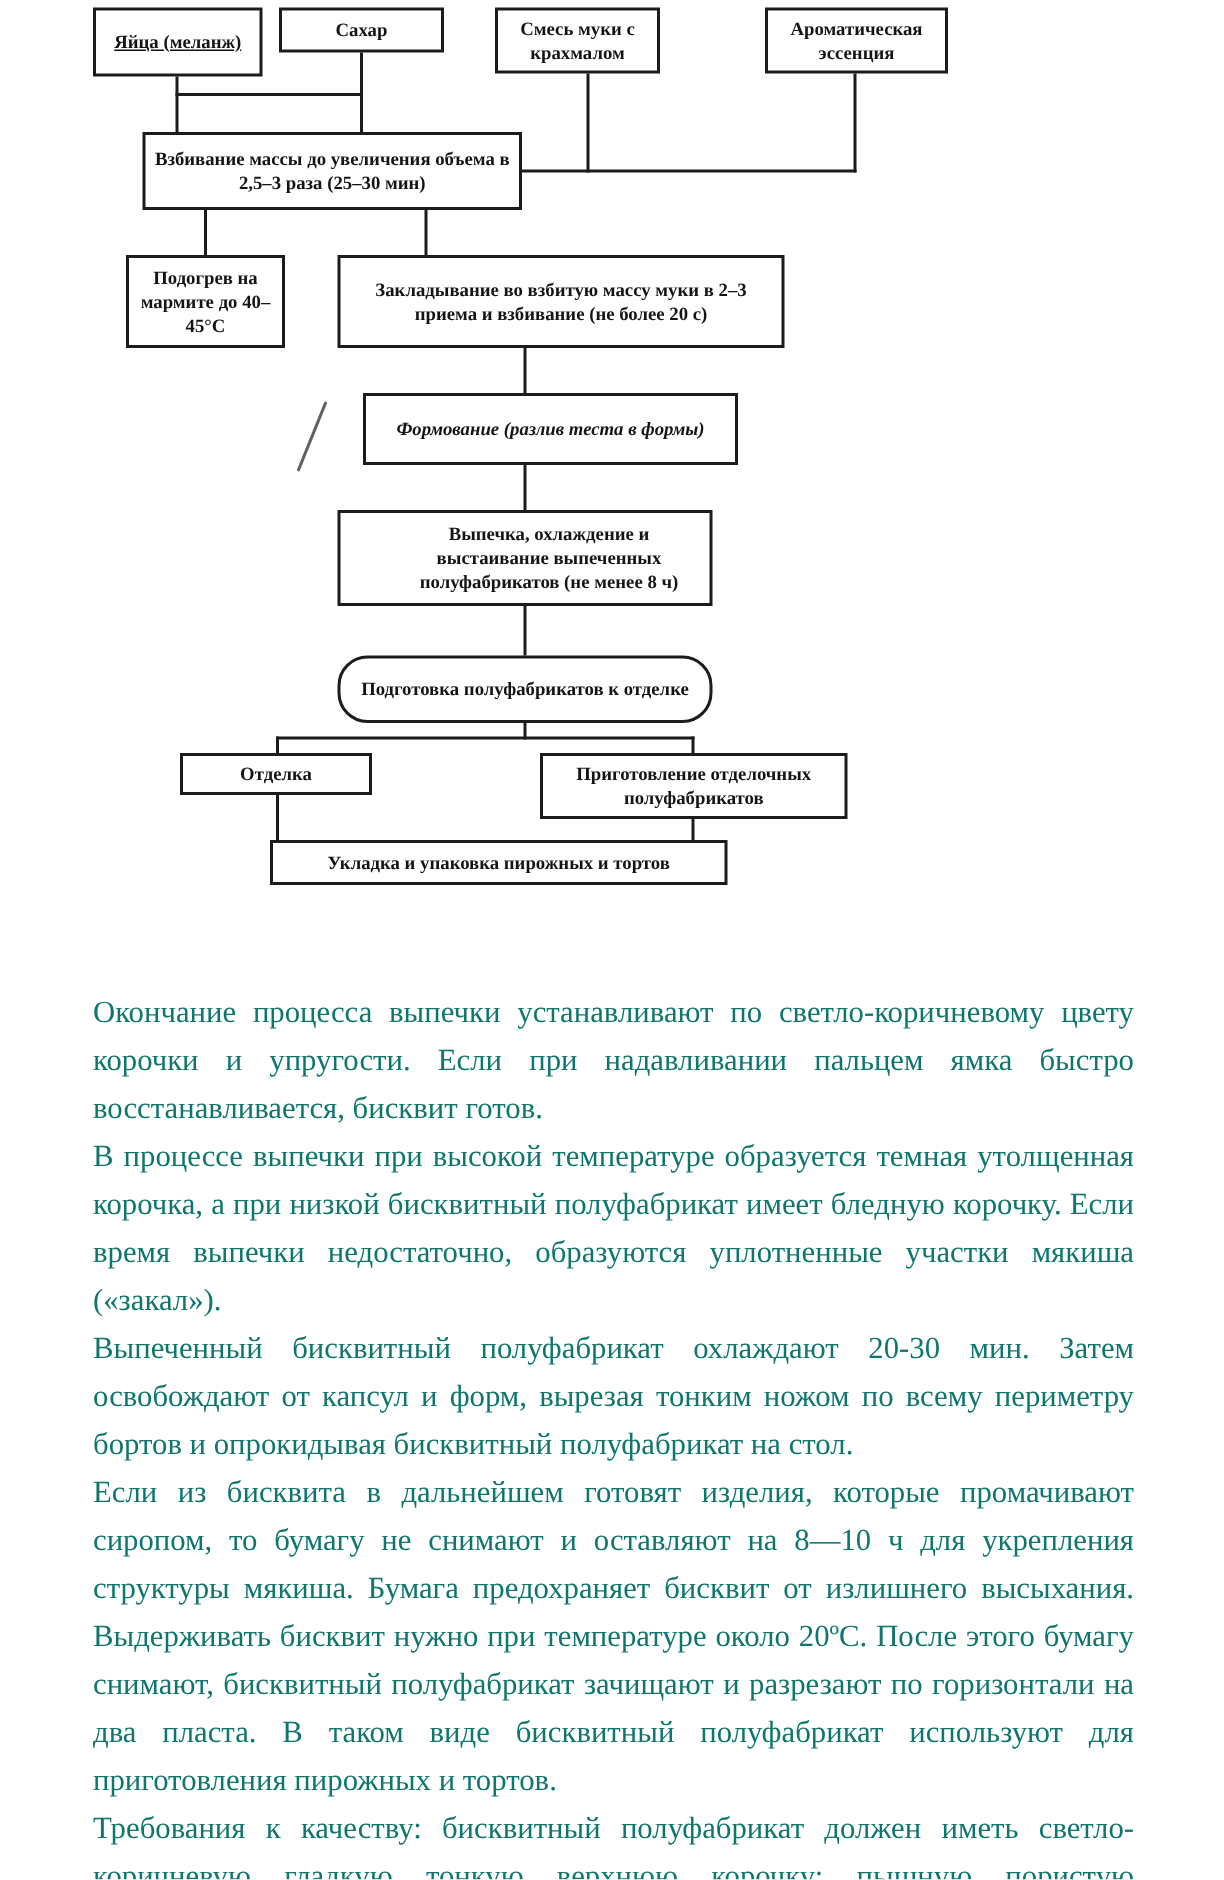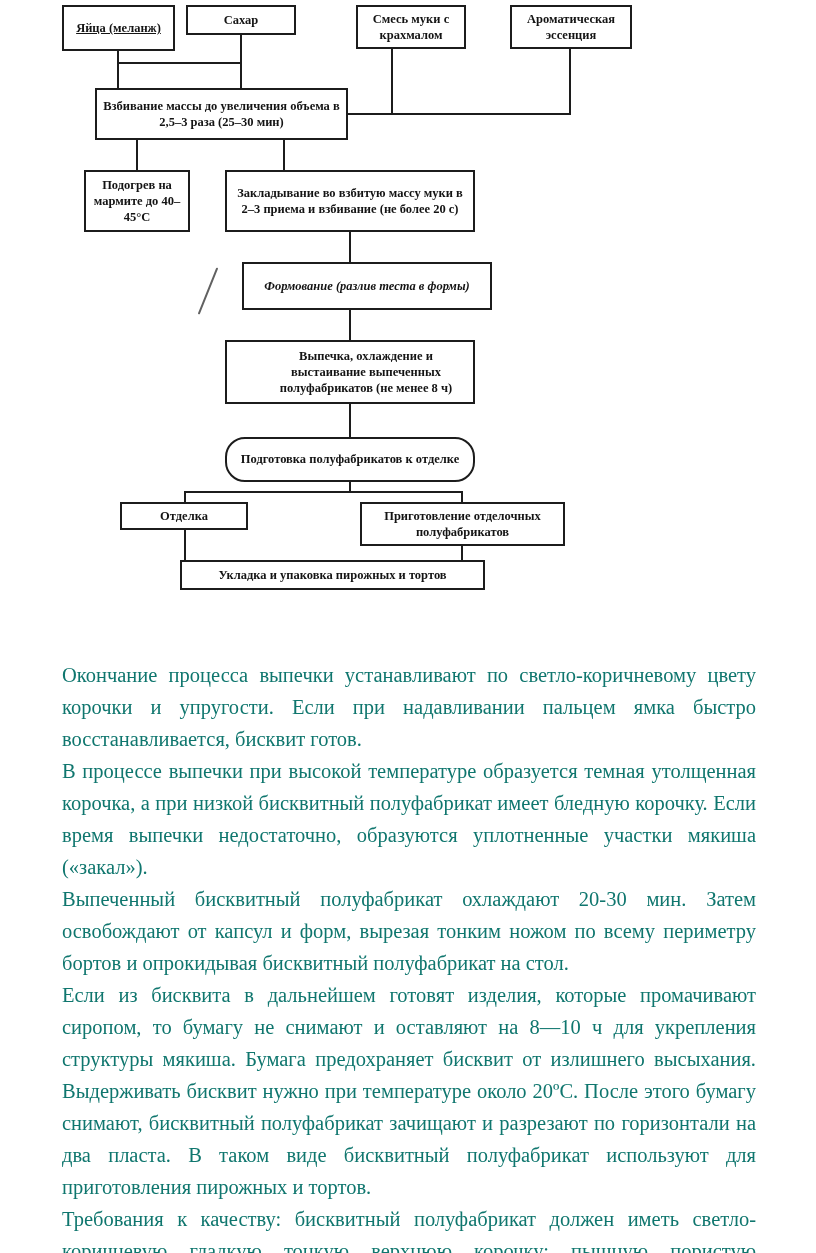--- a/index.html
+++ b/index.html
@@ -20,25 +20,25 @@
     background:#ffffff;
     box-sizing: border-box;
     display:flex; align-items:center; justify-content:center;
     text-align:center;
     font: bold 12.5px/1.3 "Liberation Serif", serif;
     color:#141414;
     padding: 2px 6px;
   }
   #n-eggs      { left:62px;  top:5px;   width:113px; height:46px;text-decoration:underline; }
   #n-sugar     { left:186px; top:5px;   width:110px; height:30px; }
-  #n-flour     { left:356px; top:5px;   width:110px; height:44px; }
+  #n-flour     { left:330px; top:5px;   width:110px; height:44px; }
   #n-essence   { left:510px; top:5px;   width:122px; height:44px; }
   #n-whipping  { left:95px;  top:88px;  width:253px; height:52px;font-family:Liberation Serif, serif; }
   #n-heating   { left:84px;  top:170px; width:106px; height:62px; }
-  #n-adding    { left:225px; top:170px; width:250px; height:62px; }
+  #n-adding    { left:225px; top:170px; width:298px; height:62px; }
   #n-molding   { left:242px; top:262px; width:250px; height:48px;font-style:italic; }
   #n-baking    { left:225px; top:340px; width:250px; height:64px;padding-left:38px; }
   #n-prep      { left:225px; top:437px; width:250px; height:45px;border-radius:20px; }
   #n-finishing { left:120px; top:502px; width:128px; height:28px; }
   #n-finsemis  { left:360px; top:502px; width:205px; height:44px; }
   #n-packing   { left:180px; top:560px; width:305px; height:30px; }
 
   .vl, .hl { position:absolute; background:#1c1c1c; }
   .vl { width:2px; }
   .hl { height:2px; }

